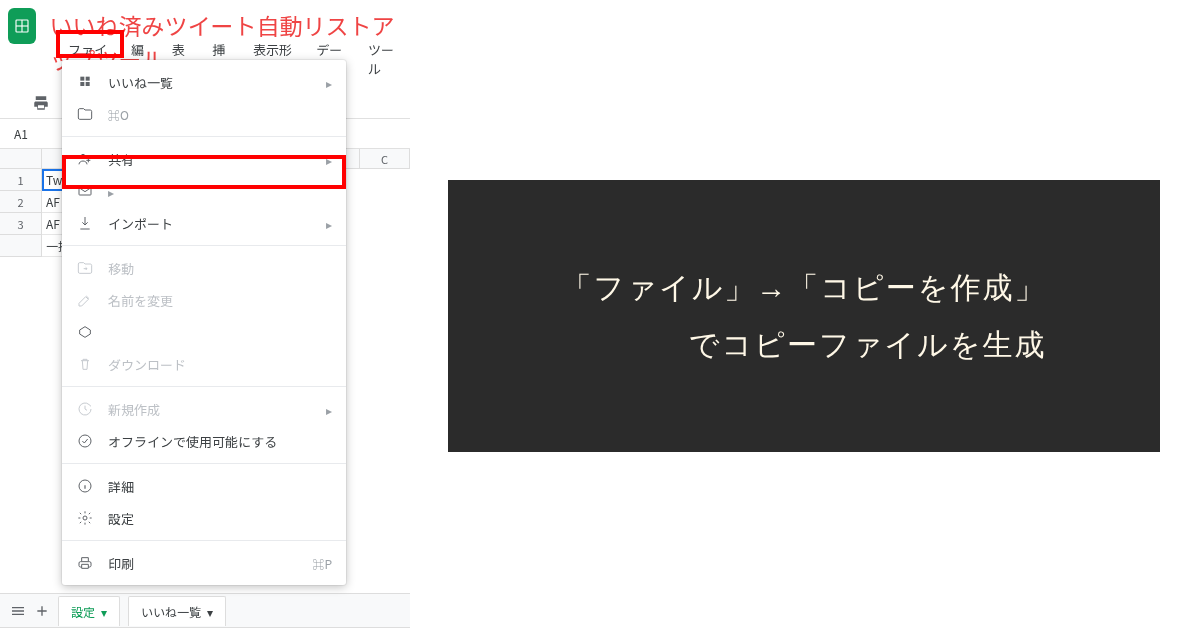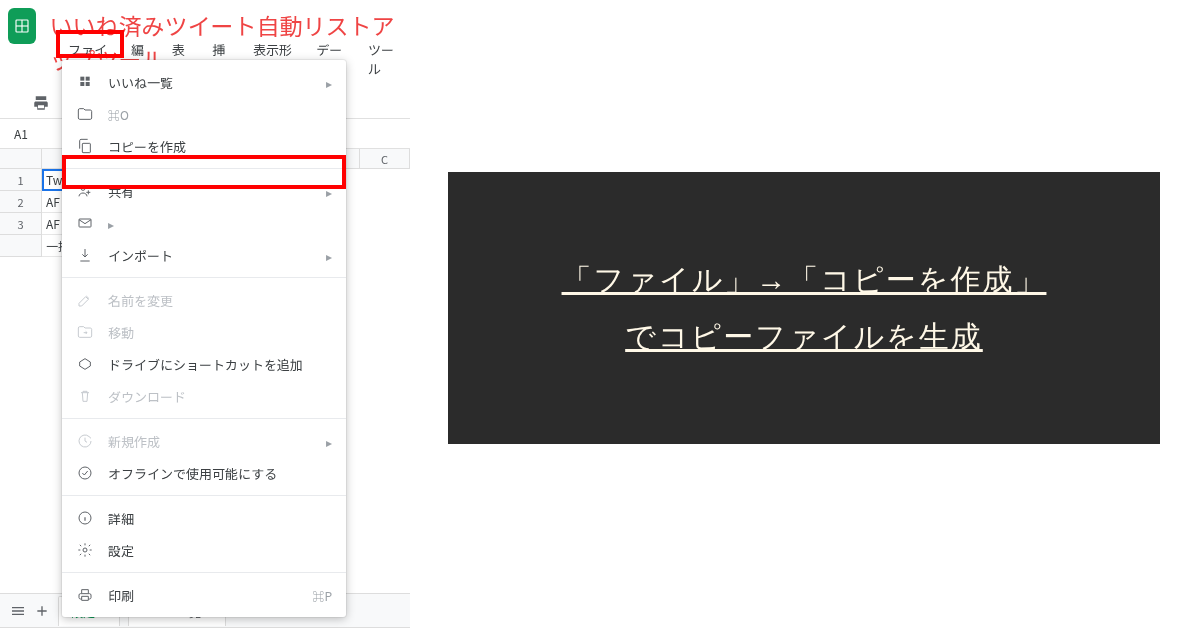--- a/index.html
+++ b/index.html
@@ -104,23 +104,23 @@
   .menu-item .chev { color: #9aa0a6; font-size: 12px; }
   .sep { height: 1px; background: #e8eaed; margin: 6px 0; }
 
   .copy-red {
     position: absolute; left: 62px; top: 155px; width: 284px; height: 34px;
     border: 4px solid #ff0000; z-index: 60; pointer-events: none;
   }
 
   
   .instruction {
-    position: absolute; left: 448px; top: 172px; width: 712px; height: 272px;
+    position: absolute; left: 448px; top: 180px; width: 712px; height: 272px;
     background: #2b2b2b; color: #fff8e7; display: flex; align-items: center; justify-content: center;
-    text-align: center; font-family: "Hiragino Mincho ProN", "Yu Mincho", serif; text-decoration: underline;
+    text-align: right; font-family: "Hiragino Mincho ProN", "Yu Mincho", serif;
   }
   .instruction .inner { font-size: 30px; line-height: 1.9; letter-spacing: 2px; }
 </style>
 </head>
 <body>
 
 <div class="sheet">
 
   <div class="titlebar">
     <div class="sheets-logo">
@@ -213,29 +213,20 @@
     <span class="chev">▸</span>
   </div>
   <div class="menu-item">
     <span class="micon">
         <svg viewBox="0 0 24 24">
           <path d="M10 4H4c-1.1 0-2 .9-2 2v12c0 1.1.9 2 2 2h16c1.1 0 2-.9 2-2V8c0-1.1-.9-2-2-2h-8l-2-2z" fill="none" stroke="#5f6368" stroke-width="1.5"></path>
         </svg>
       </span>
     <span class="right">⌘O</span>
   </div>
-  <div class="menu-item">
-    <span class="micon">
-        <svg viewBox="0 0 24 24">
-          <rect x="8" y="8" width="12" height="14" rx="1" fill="none" stroke="#5f6368" stroke-width="1.5"></rect>
-          <path d="M4 16V4c0-1.1.9-2 2-2h10" fill="none" stroke="#5f6368" stroke-width="1.5"></path>
-        </svg>
-      </span>
-    <span class="label">コピーを作成</span>
-  </div>
 
   <div class="sep"></div>
 
   <div class="menu-item">
     <span class="micon">
         <svg viewBox="0 0 24 24">
           <circle cx="9" cy="8" r="3" fill="none" stroke="#5f6368" stroke-width="1.5"></circle>
           <path d="M3 20c0-3 3-5 6-5s6 2 6 5M17 11v6m-3-3h6" fill="none" stroke="#5f6368" stroke-width="1.5"></path>
         </svg>
       </span>
@@ -259,40 +250,39 @@
       </span>
     <span class="label">インポート</span>
     <span class="chev">▸</span>
   </div>
 
   <div class="sep"></div>
 
   <div class="menu-item disabled">
     <span class="micon">
         <svg viewBox="0 0 24 24">
+          <path d="M10 4H4c-1.1 0-2 .9-2 2v12c0 1.1.9 2 2 2h16c1.1 0 2-.9 2-2V8c0-1.1-.9-2-2-2h-8l-2-2zM10 13h5m0 0l-2-2m2 2l-2 2" fill="none" stroke="#c7cbd0" stroke-width="1.5"></path>
+        </svg>
+      </span>
+    <span class="label">移動</span>
+  </div>
+  <div class="menu-item disabled">
+    <span class="micon">
+        <svg viewBox="0 0 24 24">
           <path d="M3 17l10-10 4 4-10 10H3v-4zM14 6l4 4" fill="none" stroke="#c7cbd0" stroke-width="1.5"></path>
         </svg>
       </span>
     <span class="label">名前を変更</span>
   </div>
-  <div class="menu-item disabled">
-    <span class="micon">
-        <svg viewBox="0 0 24 24">
-          <path d="M10 4H4c-1.1 0-2 .9-2 2v12c0 1.1.9 2 2 2h16c1.1 0 2-.9 2-2V8c0-1.1-.9-2-2-2h-8l-2-2zM10 13h5m0 0l-2-2m2 2l-2 2" fill="none" stroke="#c7cbd0" stroke-width="1.5"></path>
-        </svg>
-      </span>
-    <span class="label">移動</span>
-  </div>
   <div class="menu-item">
     <span class="micon">
         <svg viewBox="0 0 24 24">
           <path d="M12 4l8 5v6l-8 5-8-5V9l8-5z" fill="none" stroke="#5f6368" stroke-width="1.5"></path>
         </svg>
       </span>
-    <span class="label">ドライブにショートカットを追加</span>
   </div>
   <div class="menu-item disabled">
     <span class="micon">
         <svg viewBox="0 0 24 24">
           <path d="M6 7h12M9 7V5h6v2M8 7l1 13h6l1-13" fill="none" stroke="#c7cbd0" stroke-width="1.5"></path>
         </svg>
       </span>
     <span class="label">ダウンロード</span>
   </div>
 

